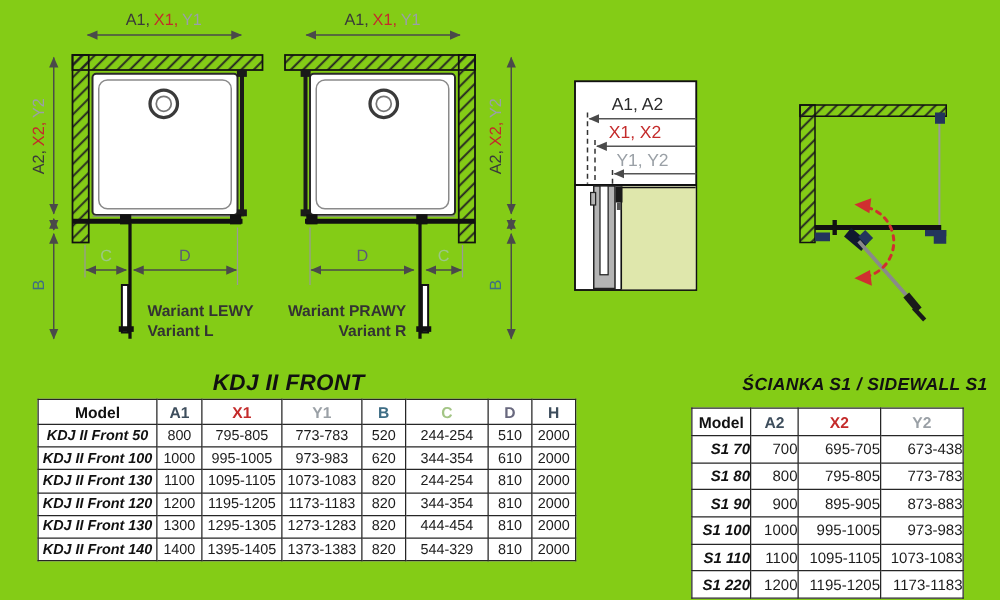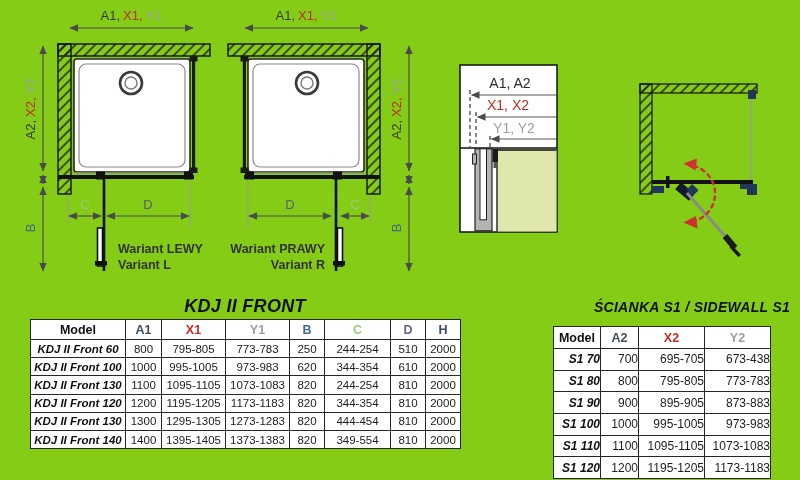--- a/index.html
+++ b/index.html
@@ -8,21 +8,21 @@
   svg text{font-family:"Liberation Sans","DejaVu Sans",sans-serif;}
   .wall{fill:url(#hatch);stroke:#111;stroke-width:1.4;}
   .dim{stroke:#4a4a4a;stroke-width:1.15;fill:none;}
   .ext{stroke:#999;stroke-width:1;fill:none;}
   .dash{stroke:#333;stroke-width:1.2;stroke-dasharray:4 3;fill:none;}
   .lbl{font-size:13px;font-weight:500;}
   .lbl2{font-size:14px;font-weight:500;}
   .var{font-size:12.5px;font-weight:600;fill:#333;}
   .tbl-title{position:absolute;font-weight:bold;font-style:italic;color:#111;
              text-align:center;letter-spacing:.3px;}
-  #front-title{left:30px;top:296px;width:430px;font-size:18px;text-align:center;}
+  #front-title{left:16px;top:296px;width:430px;font-size:18px;text-align:center;}
   #side-title{left:566px;top:299px;width:252px;font-size:14px;}
   table.spec{position:absolute;border-collapse:collapse;table-layout:fixed;background:#fff;}
   table.spec td,table.spec th{border:1.5px solid #262626;text-align:center;vertical-align:middle;
              padding:0;overflow:hidden;white-space:nowrap;}
   table.spec th{font-weight:bold;}
   td.model{font-weight:bold;font-style:italic;color:#111;}
   #front-table{left:30px;top:319px;width:430px;font-size:11.5px;color:#1c1c1c;}
   #front-table th{height:19px;font-size:12.5px;}
   #front-table td{height:17.2px;}
   #side-table{left:553px;top:326px;width:217px;font-size:12px;color:#1c1c1c;}
@@ -203,25 +203,25 @@
           <th style="color: rgb(196, 43, 43);">X1</th>
           <th style="color: rgb(154, 160, 166);">Y1</th>
           <th style="color: rgb(62, 109, 133);">B</th>
           <th style="color: rgb(163, 197, 133);">C</th>
           <th style="color: rgb(104, 104, 126);">D</th>
           <th style="color: rgb(61, 77, 92);">H</th>
         </tr>
       </thead>
       <tbody>
         <tr>
-          <td class="model">KDJ II Front 60</td>
+          <td class="model">KDJ II Front 50</td>
           <td>800</td>
           <td>795-805</td>
           <td>773-783</td>
-          <td>250</td>
+          <td>520</td>
           <td>244-254</td>
           <td>510</td>
           <td>2000</td>
         </tr>
         <tr>
           <td class="model">KDJ II Front 100</td>
           <td>1000</td>
           <td>995-1005</td>
           <td>973-983</td>
           <td>620</td>
@@ -258,21 +258,21 @@
           <td>444-454</td>
           <td>810</td>
           <td>2000</td>
         </tr>
         <tr>
           <td class="model">KDJ II Front 140</td>
           <td>1400</td>
           <td>1395-1405</td>
           <td>1373-1383</td>
           <td>820</td>
-          <td>349-554</td>
+          <td>544-329</td>
           <td>810</td>
           <td>2000</td>
         </tr>
       </tbody>
     </table>
 
 <div class="tbl-title" id="side-title">ŚCIANKA S1 / SIDEWALL S1</div>
 <table class="spec" id="side-table">
       <colgroup>
         <col style="width: 47px;">
@@ -313,21 +313,21 @@
           <td>995-1005</td>
           <td>973-983</td>
         </tr>
         <tr>
           <td class="model">S1 110</td>
           <td>1100</td>
           <td>1095-1105</td>
           <td>1073-1083</td>
         </tr>
         <tr>
-          <td class="model">S1 120</td>
+          <td class="model">S1 220</td>
           <td>1200</td>
           <td>1195-1205</td>
           <td>1173-1183</td>
         </tr>
       </tbody>
     </table>
 
 </div>
 
 </body></html>

